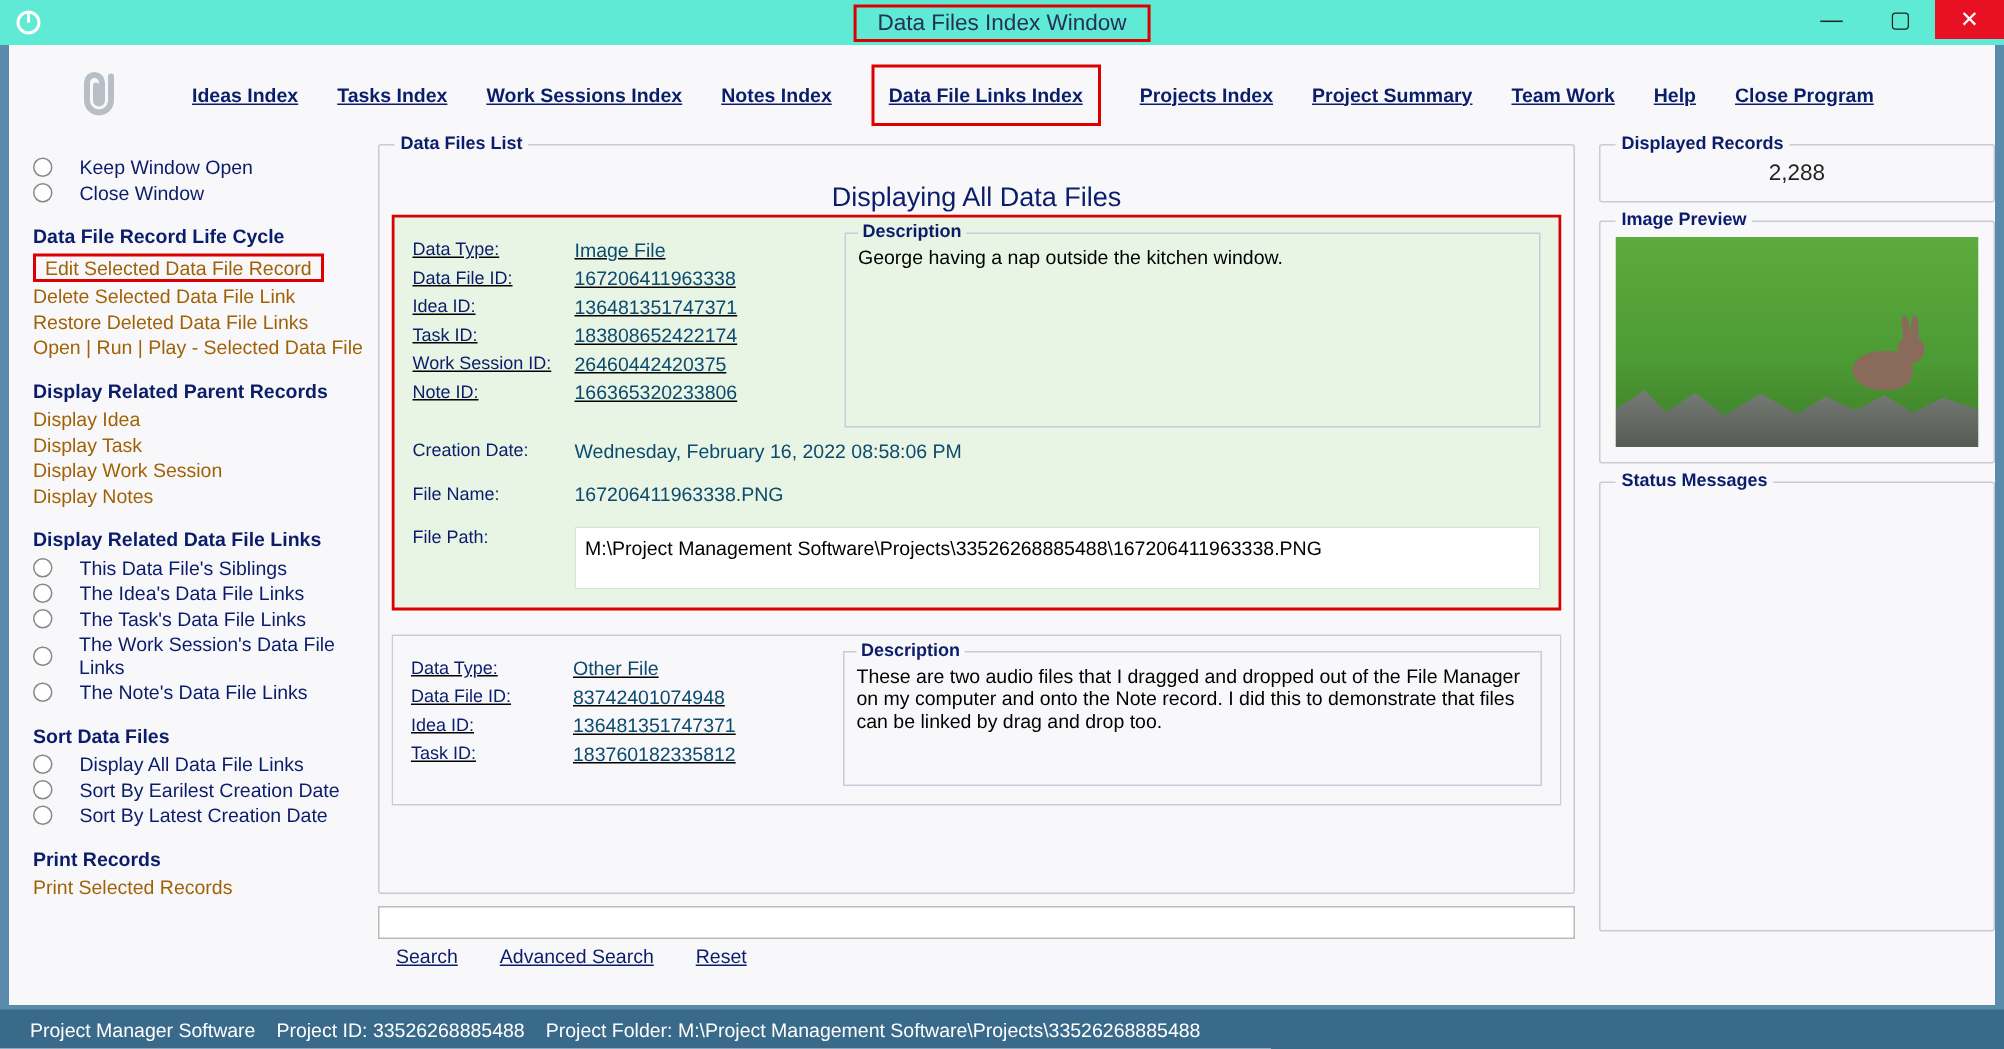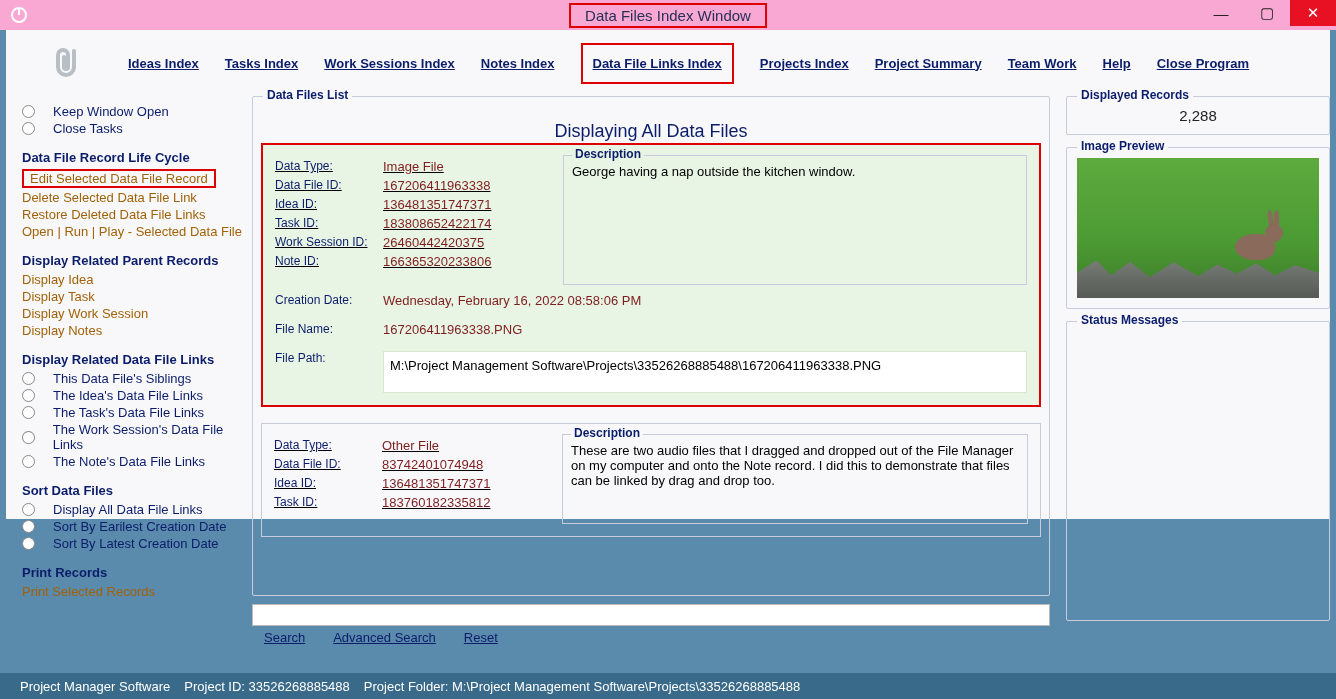--- a/index.html
+++ b/index.html
@@ -10,21 +10,21 @@
     color: #000;
     background: #5a8aac;
     width: 1336px;
     height: 699px;
     overflow: hidden;
     position: relative;
   }
   
   .titlebar {
     height: 30px;
-    background: #f9a8d4;
+    background: #5eead4;
     display: flex;
     align-items: center;
     color: #1a1a5c;
     font-size: 13px;
     position: relative;
   }
   .titlebar .logo-icon {
     width: 22px;
     height: 22px;
     margin-left: 8px;
@@ -56,21 +56,21 @@
     justify-content: center;
     color: #222;
     font-size: 15px;
   }
   .win-btn.close { background: #e81123; color: #fff; }
 
   
   .app-body {
     background: #f8f8fb;
     margin: 0 6px 0 6px;
-    height: 489px;
+    height: 640px;
     position: relative;
   }
 
   
   .topnav {
     height: 66px;
     display: flex;
     align-items: center;
     padding-left: 36px;
     gap: 26px;
@@ -205,21 +205,21 @@
     display: flex;
     margin: 4px 0;
     text-decoration: underline;
   }
   .rec-lab {
     width: 108px;
     color: #0b1d6a;
     font-size: 12px;
   }
   .rec-val {
-    color: #7f1d1d;
+    color: #0c4a6e;
     font-size: 13px;
   }
   .desc-box {
     flex: 1;
     border: 1px solid #c8ccda;
     padding: 8px;
     position: relative;
     margin-left: 8px;
     background: transparent;
     min-height: 130px;
@@ -406,21 +406,21 @@
   <div class="cols">
 
     <div class="sidebar">
       <div style="position:relative; top:-40px;">
         <div class="radio-row">
           <span class="radio-dot"></span>
           <span>Keep Window Open</span>
         </div>
         <div class="radio-row">
           <span class="radio-dot"></span>
-          <span>Close Tasks</span>
+          <span>Close Window</span>
         </div>
 
         <div class="side-head">Data File Record Life Cycle</div>
         <div>
           <span class="side-red-box">
             <span class="side-link">Edit Selected Data File Record</span>
           </span>
         </div>
         <div class="side-link">Delete Selected Data File Link</div>
         <div class="side-link">Restore Deleted Data File Links</div>

